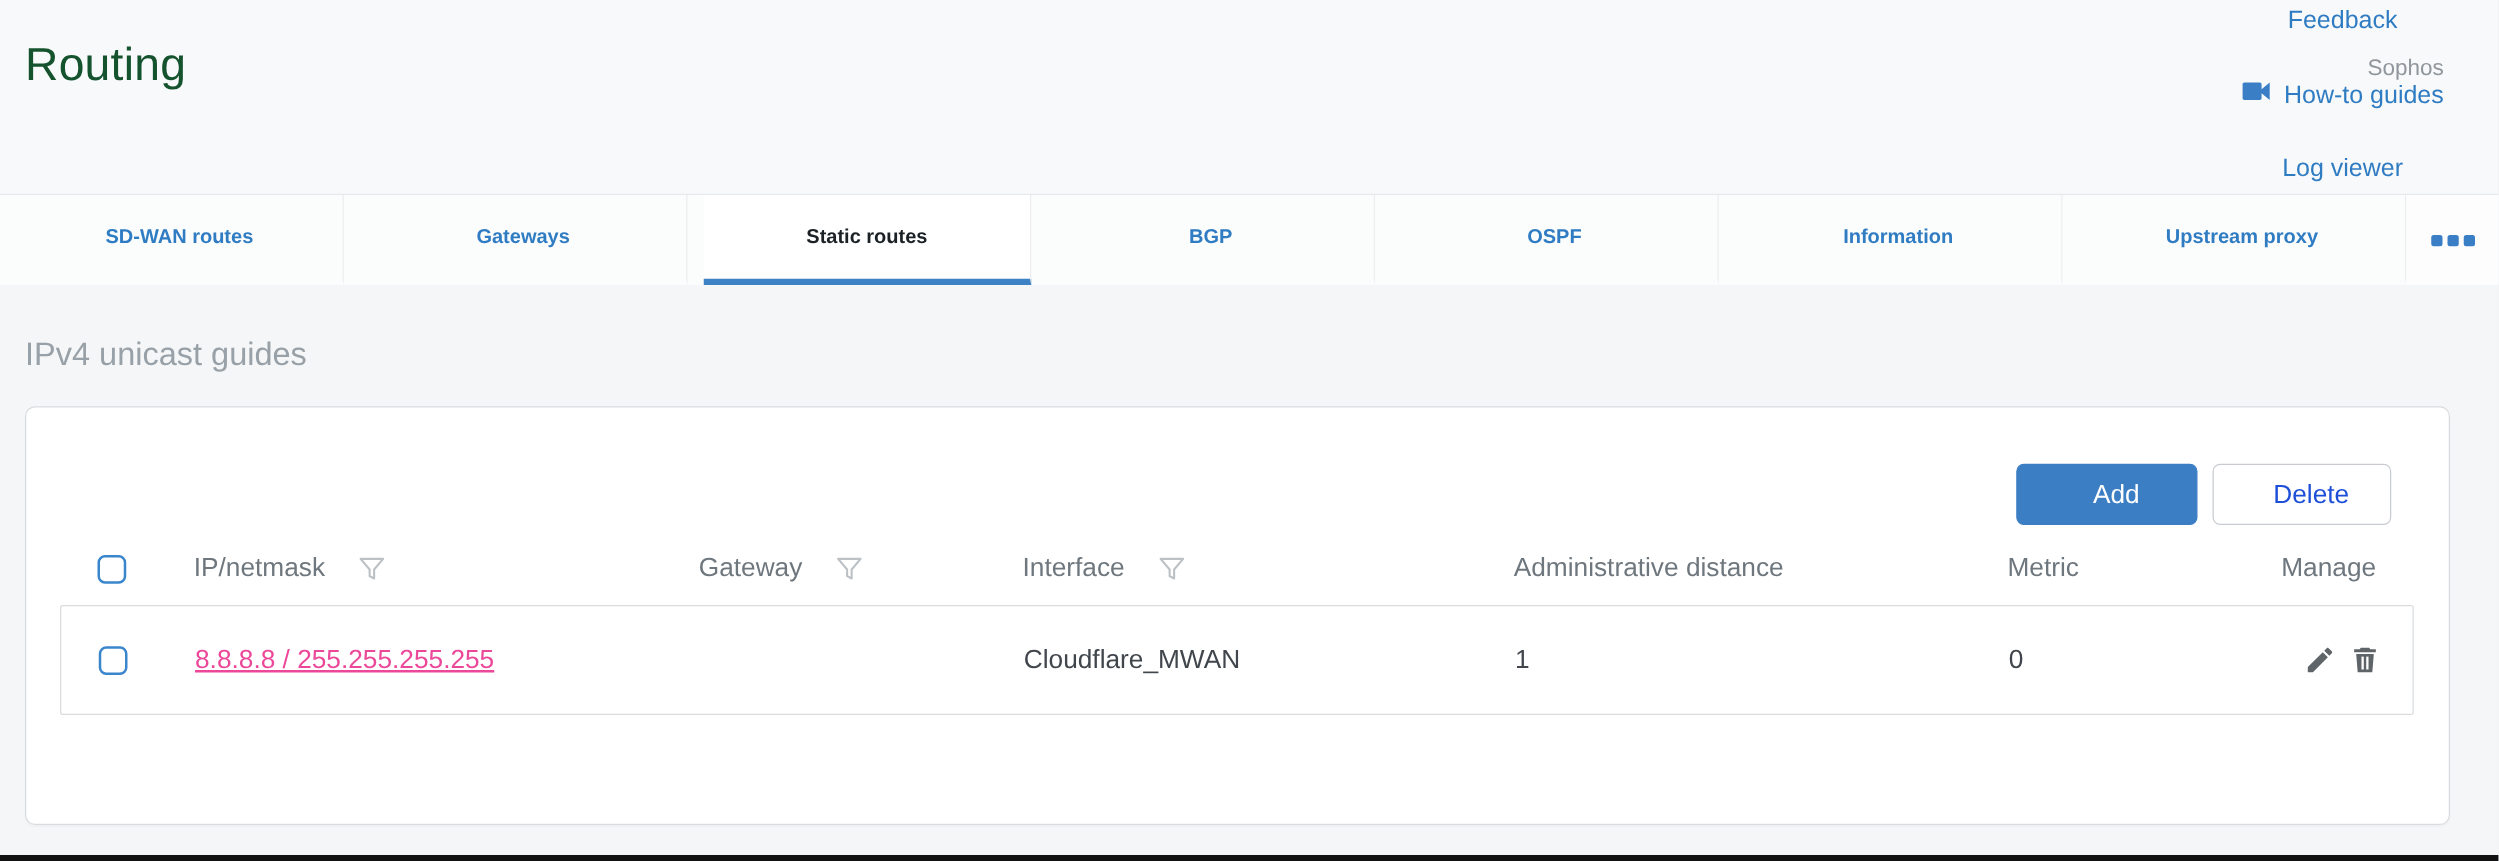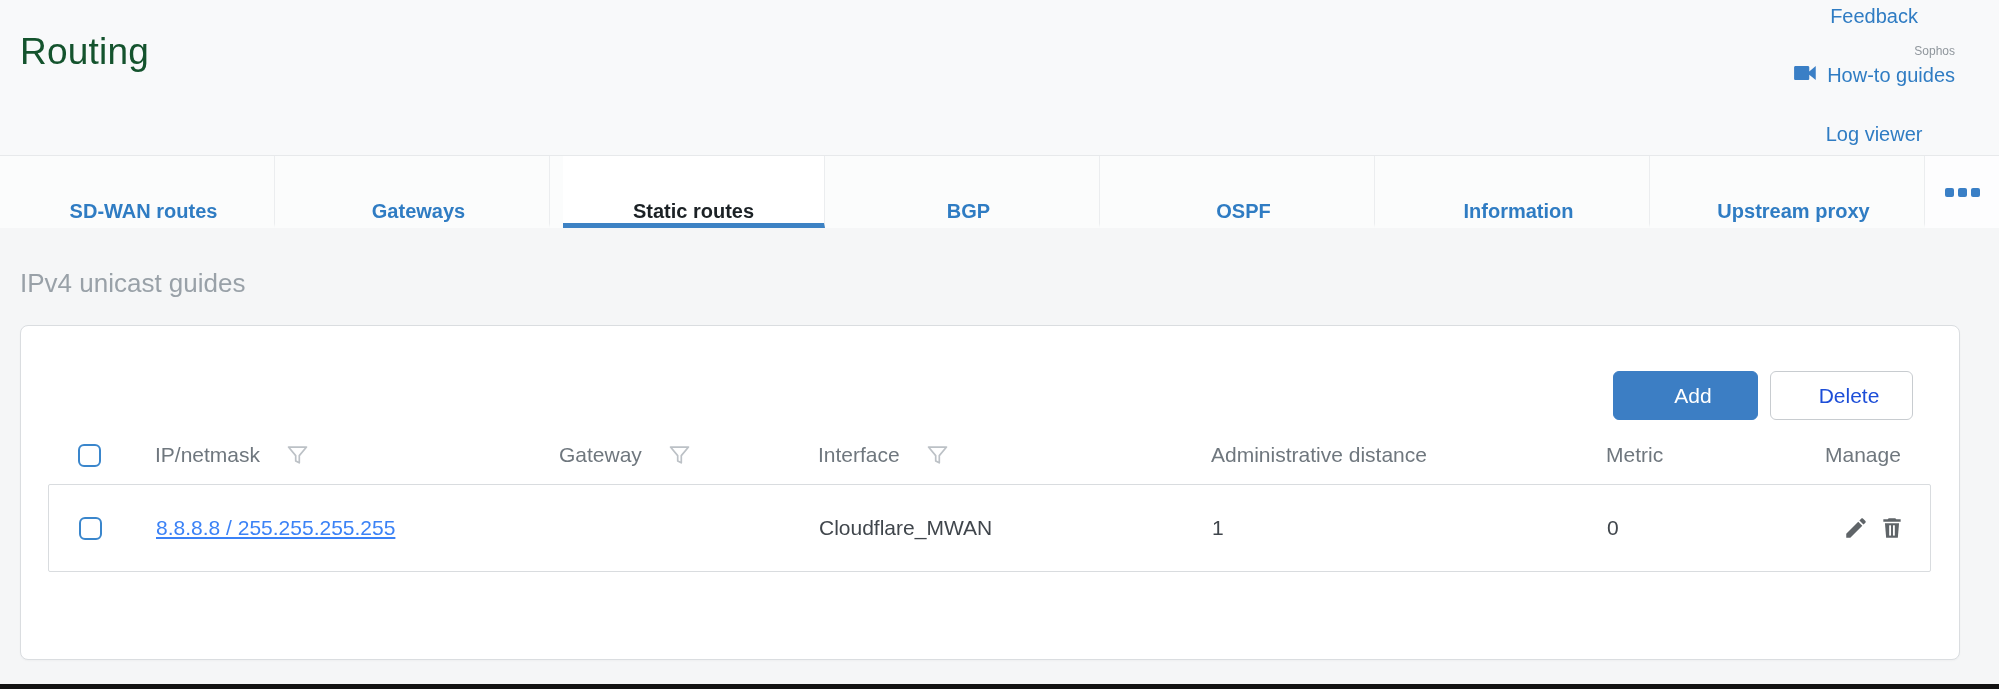--- a/index.html
+++ b/index.html
@@ -34,39 +34,39 @@
     font-weight: 500;
     color: #2f7cc3;
     white-space: nowrap;
     flex-direction: column;
   }
   .top-nav .navlink { color: #2f7cc3; cursor: pointer; display: flex; align-items: center; gap: 8px; }
   .caret-down { display: inline-block; margin-left: 6px; }
   .brand-label {
     position: absolute;
     right: 44px; top: 44px;
-    font-size: 12px;
+    font-size: 18px;
     color: #8f969c;
   }
 
   
   .tab-bar {
     position: absolute;
     left: 0; top: 155px;
     width: 1999px; height: 73px;
     display: flex;
     border-top: 1px solid #e7e9eb;
     background: #fbfcfc;
   }
   .tab {
     flex: 1 1 0;
     display: flex;
-    align-items: flex-end;
+    align-items: center;
     justify-content: center;
-    font-size: 20px;
+    font-size: 16px;
     font-weight: 700;
     color: #2f7cc3;
     background: #fbfcfc;
     border-right: 1px solid #ebedef;
     border-bottom: 5px solid transparent;
     cursor: pointer;
     margin-left: 13px;
   }
   .tab.active {
     background: #ffffff;
@@ -166,21 +166,21 @@
   .td { font-size: 21px; color: #40464c; }
   .checkbox {
     width: 23px; height: 23px;
     margin-left: 30px;
     border: 2px solid #3a86cc;
     border-radius: 6px;
     background: #ffffff;
     cursor: pointer;
   }
   .ip-link {
-    color: #3b82f6;
+    color: #ec4899;
     font-weight: 500;
     text-decoration: underline;
     cursor: pointer;
   }
   .manage-cell { display: flex; align-items: center; gap: 10px; padding-left: 64px; }
   .manage-header { padding-left: 47px; }
   .icon-btn { cursor: pointer; display: flex; align-items: center; }
 
   .bottom-strip {
     position: absolute;

